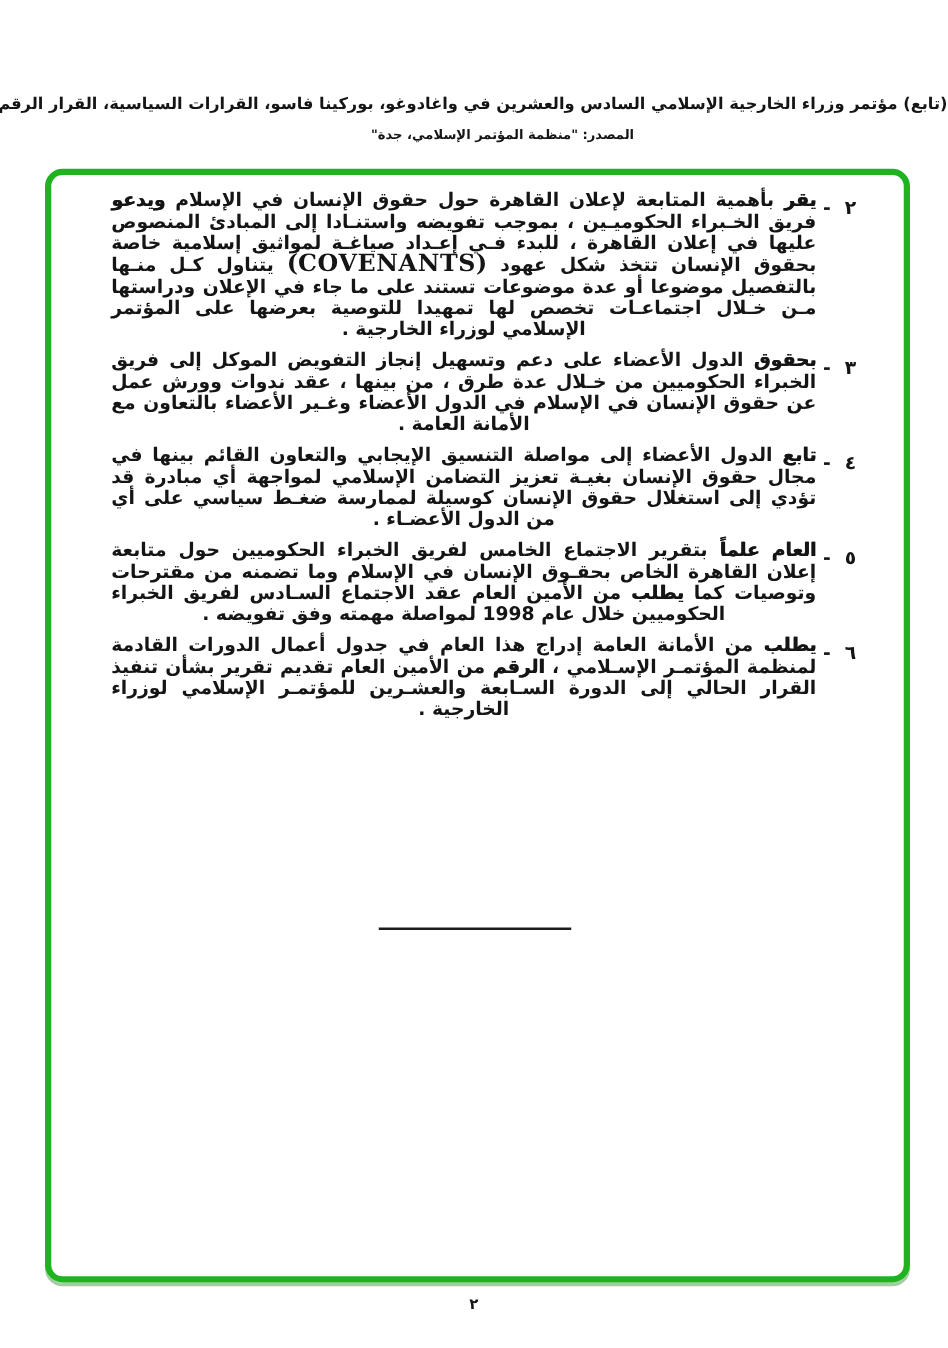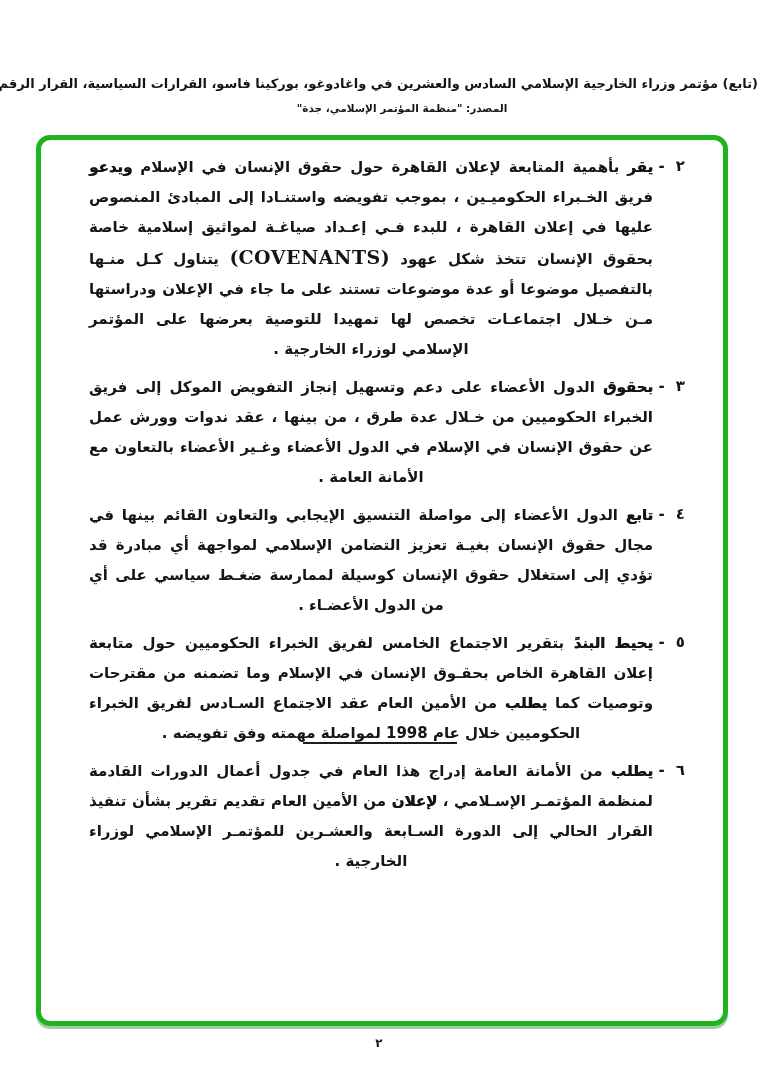--- a/index.html
+++ b/index.html
@@ -28,21 +28,21 @@
     direction:rtl;
   }
   .item { display:flex; direction:rtl; margin-bottom:8px; }
   .marker {
     flex:0 0 32px; width:32px;
     font-weight:bold; font-size:15px; line-height:29.5px;
     word-spacing:6px; white-space:nowrap;
   }
   .para {
     flex:1;
-    font-weight:bold; font-size:15px; line-height:30px;
+    font-weight:bold; font-size:15px; line-height:17px;
     text-align:justify; text-align-last:center;
   }
   .para .b { text-shadow:0.55px 0 0 currentColor; }
   .para .latin {
     font-family:"DejaVu Serif", serif;
     font-size:19px; font-weight:bold; letter-spacing:0.5px;
   }
   .separator-line {
     position:absolute; left:303px; top:742px; width:154px; height:0;
     border-top:2.5px solid #1c1c1c;
@@ -71,25 +71,25 @@
     <div class="para"><span class="b">بحقوق</span><span> الدول الأعضاء على دعم وتسهيل إنجاز التفويض الموكل إلى فريق الخبراء الحكوميين من خـلال عدة طرق ، من بينها ، عقد ندوات وورش عمل عن حقوق الإنسان في الإسلام في الدول الأعضاء وغـير الأعضاء بالتعاون مع الأمانة العامة .</span></div>
   </div>
 
   <div class="item">
     <div class="marker">٤ -</div>
     <div class="para"><span class="b">تابع</span><span> الدول الأعضاء إلى مواصلة التنسيق الإيجابي والتعاون القائم بينها في مجال حقوق الإنسان بغيـة تعزيز التضامن الإسلامي لمواجهة أي مبادرة قد تؤدي إلى استغلال حقوق الإنسان كوسيلة لممارسة ضغـط سياسي على أي من الدول الأعضـاء .</span></div>
   </div>
 
   <div class="item">
     <div class="marker">٥ -</div>
-    <div class="para"><span class="b">يحيط البندً</span><span> بتقرير الاجتماع الخامس لفريق الخبراء الحكوميين حول متابعة إعلان القاهرة الخاص بحقـوق الإنسان في الإسلام وما تضمنه من مقترحات وتوصيات كما </span><span class="b">يطلب</span><span> من الأمين العام عقد الاجتماع السـادس لفريق الخبراء الحكوميين خلال عام 1998 لمواصلة مهمته وفق تفويضه .</span></div>
+    <div class="para"><span class="b">العام علماً</span><span> بتقرير الاجتماع الخامس لفريق الخبراء الحكوميين حول متابعة إعلان القاهرة الخاص بحقـوق الإنسان في الإسلام وما تضمنه من مقترحات وتوصيات كما </span><span class="b">يطلب</span><span> من الأمين العام عقد الاجتماع السـادس لفريق الخبراء الحكوميين خلال عام 1998 لمواصلة مهمته وفق تفويضه .</span></div>
   </div>
 
   <div class="item">
     <div class="marker">٦ -</div>
-    <div class="para"><span class="b">يطلب</span><span> من الأمانة العامة إدراج هذا العام في جدول أعمال الدورات القادمة لمنظمة المؤتمـر الإسـلامي ، </span><span class="b">لإعلان</span><span> من الأمين العام تقديم تقرير بشأن تنفيذ القرار الحالي إلى الدورة السـابعة والعشـرين للمؤتمـر الإسلامي لوزراء الخارجية .</span></div>
+    <div class="para"><span class="b">يطلب</span><span> من الأمانة العامة إدراج هذا العام في جدول أعمال الدورات القادمة لمنظمة المؤتمـر الإسـلامي ، </span><span class="b">الرقم</span><span> من الأمين العام تقديم تقرير بشأن تنفيذ القرار الحالي إلى الدورة السـابعة والعشـرين للمؤتمـر الإسلامي لوزراء الخارجية .</span></div>
   </div>
 
 </div>
 
 <div class="separator-line"></div>
 
 <div class="page-number">٢</div>
 
 </body></html>

